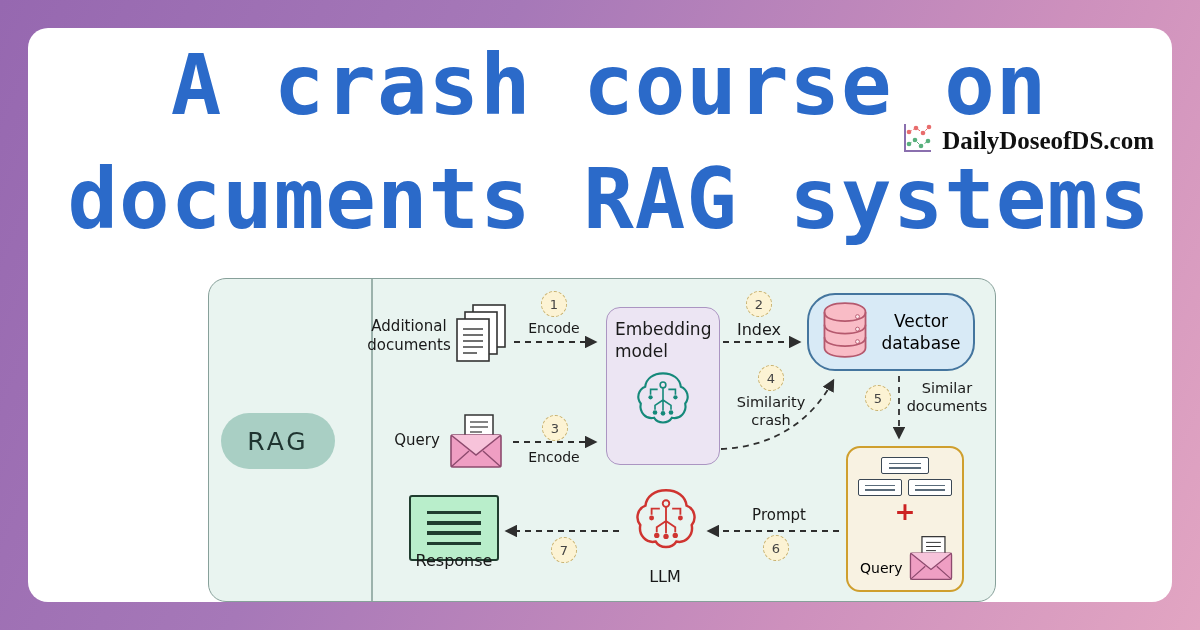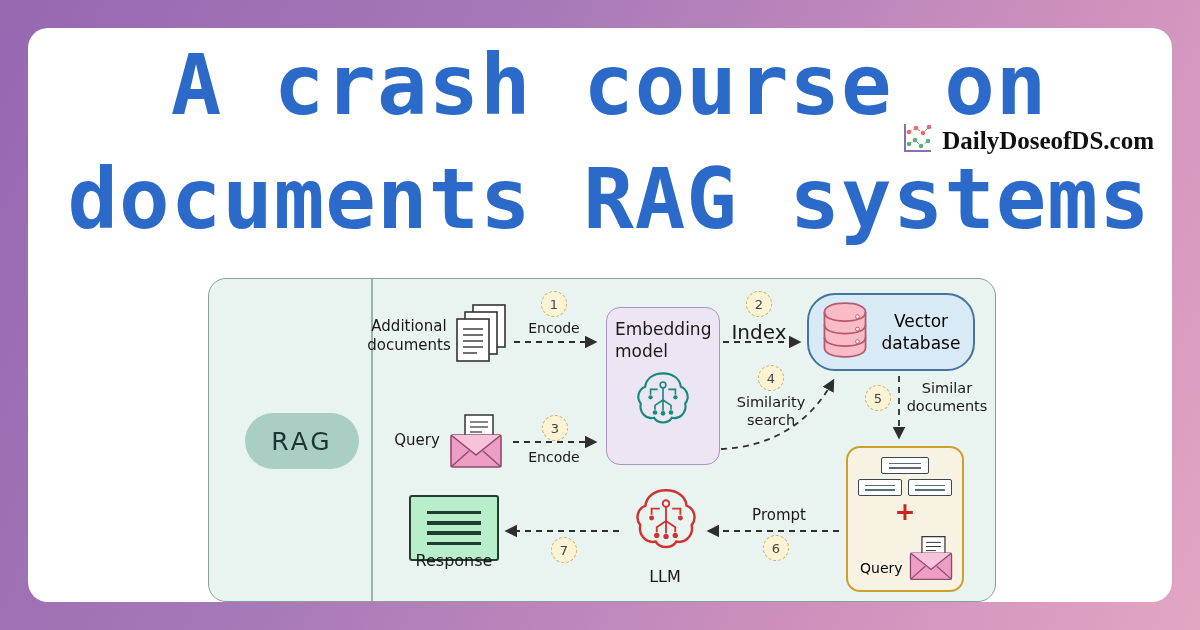--- a/index.html
+++ b/index.html
@@ -18,37 +18,37 @@
   }
   .brand{position:absolute;top:122px;right:46px;display:flex;align-items:center;gap:8px;}
   .brand-text{font-family:"Liberation Serif",serif;font-weight:bold;font-size:25px;color:#101010;}
 
   .diagram{
     position:absolute;left:208px;top:278px;width:788px;height:324px;
     background:#e9f4f0;border:1.6px solid #87a09a;border-radius:18px;box-sizing:border-box;
   }
   .divider{position:absolute;left:162px;top:0;width:1.6px;height:100%;background:#9cb2ac;}
   .rag-pill{
-    position:absolute;left:36px;top:134px;width:114px;height:56px;background:#a9cfc4;
+    position:absolute;left:12px;top:134px;width:114px;height:56px;background:#a9cfc4;
     border-radius:28px;display:flex;align-items:center;justify-content:center;
     font-size:25px;letter-spacing:3px;color:#1f3430;
   }
   .abs{position:absolute;}
   .lbl{position:absolute;text-align:center;color:#191919;font-size:15px;line-height:1.25;}
   .step{
     position:absolute;width:26px;height:26px;border-radius:50%;background:#fcf3d4;
     border:1.5px dashed #c8b06b;display:flex;align-items:center;justify-content:center;
     font-size:13px;color:#444;box-sizing:border-box;
   }
   .s1{left:332px;top:12px}.s2{left:537px;top:12px}.s3{left:333px;top:136px}
   .s4{left:549px;top:86px}.s5{left:656px;top:106px}.s6{left:554px;top:256px}.s7{left:342px;top:258px}
 
   .adddocs{left:156px;top:38px;width:88px}
   .encode1{left:314px;top:41px;width:62px;font-size:14px}
-  .index-lbl{left:520px;top:41px;width:60px;font-size:20px}
+  .index-lbl{left:520px;top:41px;width:60px;font-size:16px}
   .queryL{left:180px;top:152px;width:56px}
   .encode2{left:314px;top:170px;width:62px;font-size:14px}
   .simsearch{left:508px;top:114px;width:108px;font-size:14.5px}
   .simdocs{left:690px;top:100px;width:96px;font-size:14.5px}
   .prompt-lbl{left:528px;top:227px;width:84px}
   .llm-lbl{left:428px;top:288px;width:56px;font-size:16px}
   .resp-lbl{left:186px;top:272px;width:118px;font-size:16px}
 
   .docs-icon{left:246px;top:24px;}
   .env-icon{left:240px;top:134px;}
@@ -161,21 +161,21 @@
       </svg>
     </span>
 
     <div class="step s1">1</div>
     <div class="lbl encode1">Encode</div>
     <div class="step s2">2</div>
     <div class="lbl index-lbl">Index</div>
     <div class="step s3">3</div>
     <div class="lbl encode2">Encode</div>
     <div class="step s4">4</div>
-    <div class="lbl simsearch">Similarity search</div>
+    <div class="lbl simsearch">Similarity crash</div>
     <div class="step s5">5</div>
     <div class="lbl simdocs">Similar documents</div>
     <div class="step s6">6</div>
     <div class="lbl prompt-lbl">Prompt</div>
     <div class="step s7">7</div>
 
     <div class="embed-box">
       <div class="embed-label">Embedding model</div>
       <span>
         <svg width="64" height="64" viewBox="0 0 72 72">

